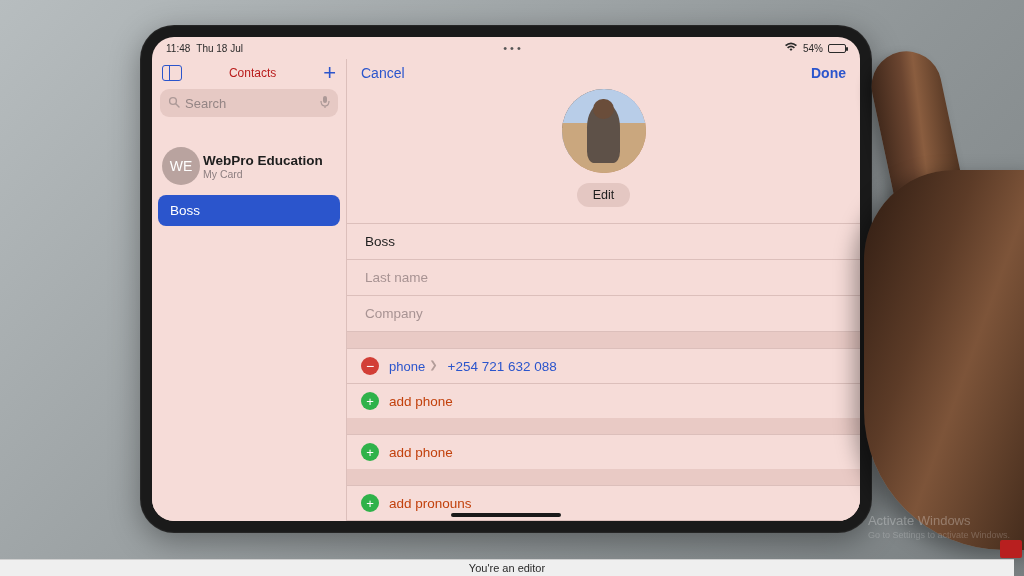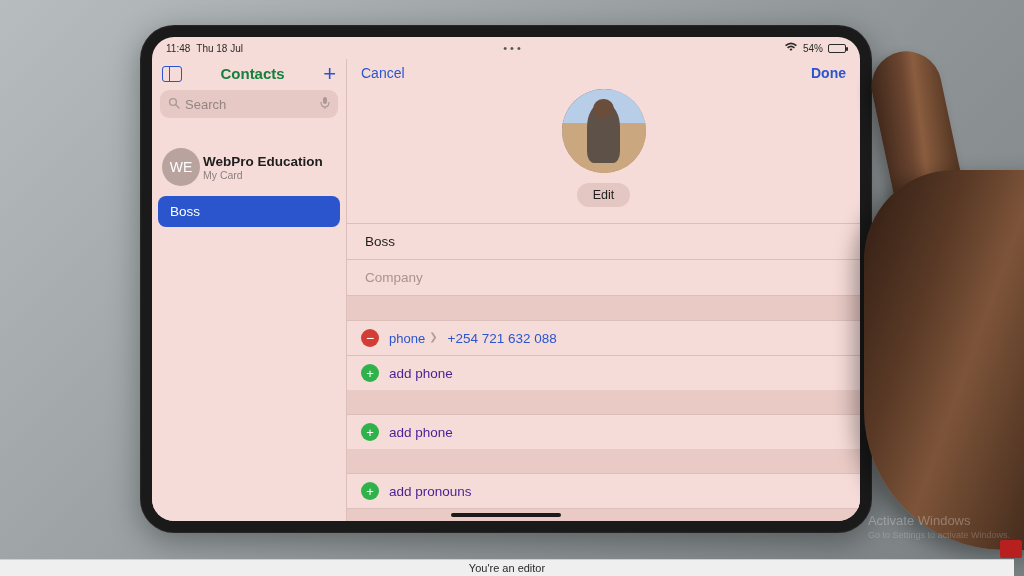--- a/index.html
+++ b/index.html
@@ -77,21 +77,21 @@
   .sidebar-header {
     display: flex;
     align-items: center;
     padding: 6px 10px 0 10px;
     gap: 8px;
   }
   .toggle-icon {
     width: 20px; height: 16px; border: 1.3px solid var(--ios-blue); border-radius: 3px; position: relative;
   }
   .toggle-icon::before { content:''; position:absolute; left:6px; top:0; bottom:0; width:1.3px; background: var(--ios-blue);}
-  .sidebar-title { flex:1; text-align:center; font-weight:700; font-size:15px; color:#15803d; }
+  .sidebar-title { flex:1; text-align:center; font-weight:400; font-size:12px; color:#b91c1c; }
   .plus { font-size: 22px; color: var(--ios-blue); font-weight: 300; line-height: 16px;}
 
   .searchbar {
     margin: 8px 8px 24px 8px;
     background: #e6c9c4;
     border-radius: 9px;
     height: 28px;
     display:flex; align-items:center; padding: 0 8px;
     color: #948585;
     font-size: 13px;
@@ -181,21 +181,21 @@
   .circ {
     width: 18px; height: 18px; border-radius: 50%;
     color: white; display:flex; align-items:center; justify-content:center;
     font-size: 14px; line-height: 1; flex-shrink: 0;
   }
   .circ.minus { background: var(--red);}
   .circ.plus-g { background: var(--green); font-size: 13px;}
   .kind { color: var(--ios-blue); font-size: 13px; display:flex; align-items:flex-start; gap:4px;}
   .chev { font-size: 10px; color: #b39d99;}
   .value { color: var(--ios-blue); font-size: 13.5px;}
-  .add-label { color: #4c1d95; }
+  .add-label { color: #c2410c; }
 
   .home-indicator {
     position:absolute; bottom: 4px; left: 50%; transform: translateX(-50%);
     width: 110px; height: 4px; background: #1a1a1a; border-radius: 3px;
   }
 
   
   .hand {
     position: absolute;
     right: -20px;
@@ -313,20 +313,21 @@
           <div class="avatar">
             <div class="sky"></div>
             <div class="person"></div>
             <div class="head"></div>
           </div>
           <button class="edit-pill">Edit</button>
         </div>
 
         <div class="field-group">
           <div class="field">Boss</div>
+          <div class="field placeholder">Last name</div>
           <div class="field placeholder" style="border-bottom:1px solid var(--divider)">Company</div>
         </div>
 
         <div class="gap"></div>
 
         <div class="row">
           <span class="circ minus">−</span>
           <span class="kind">
             <span>phone</span>
             <span class="chev">❯</span>

